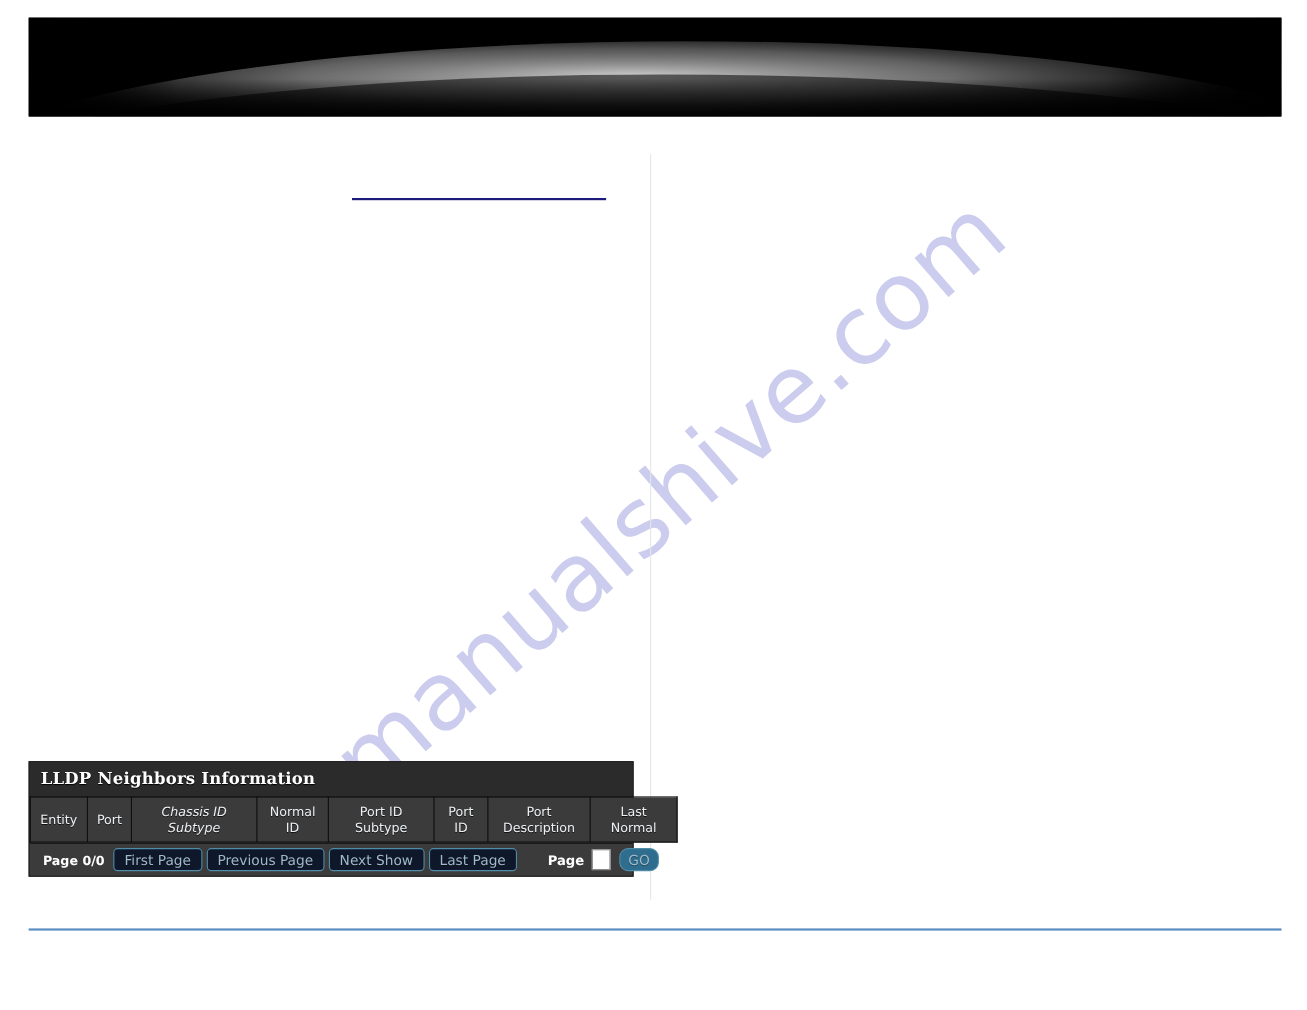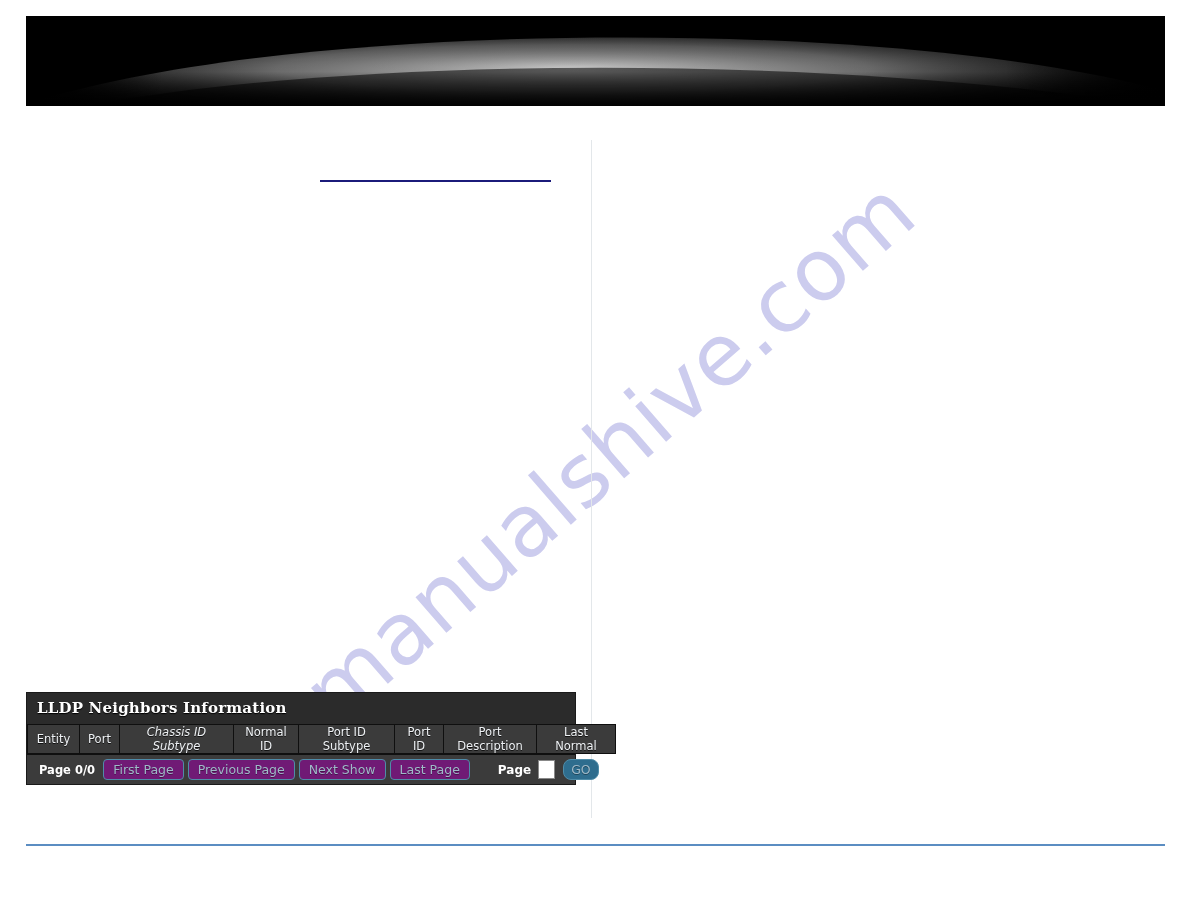--- a/index.html
+++ b/index.html
@@ -120,21 +120,21 @@
     width: 100%;
     table-layout: fixed;
   }
   table.lldp th {
     background: #3b3b3b;
     color: #eef1f4;
     font-family: "DejaVu Sans", "Liberation Sans", sans-serif;
     font-size: 11.5px;
     font-weight: normal;
     line-height: 14px;
-    padding: 0 2px;
+    padding: 6px 2px;
     border: 1px solid #0f0f0f;
     text-align: center;
     vertical-align: middle;
     text-shadow: 0 1px 0 #111;
   }
   table.lldp th.c-entity     { width: 47px; }
   table.lldp th.c-port       { width: 35px; }
   table.lldp th.c-cidsub     { width: 109px; font-style: italic; }
   table.lldp th.c-cid        { width: 60px; }
   table.lldp th.c-pidsub     { width: 91px; }
@@ -154,21 +154,21 @@
   }
   .pager-count {
     color: #ffffff;
     font-family: "DejaVu Sans", "Liberation Sans", sans-serif;
     font-size: 11.5px;
     font-weight: bold;
     padding: 0 4px 0 3px;
     white-space: nowrap;
   }
   .pager-btn {
-    background: #701a75;
+    background: #0f172a;
     color: #9fb9c8;
     border: 1px solid #4f8ca8;
     border-radius: 4px;
     font-family: "DejaVu Sans", "Liberation Sans", sans-serif;
     font-size: 12.5px;
     line-height: 19px;
     height: 21px;
     padding: 0 9px;
     white-space: nowrap;
     cursor: default;

